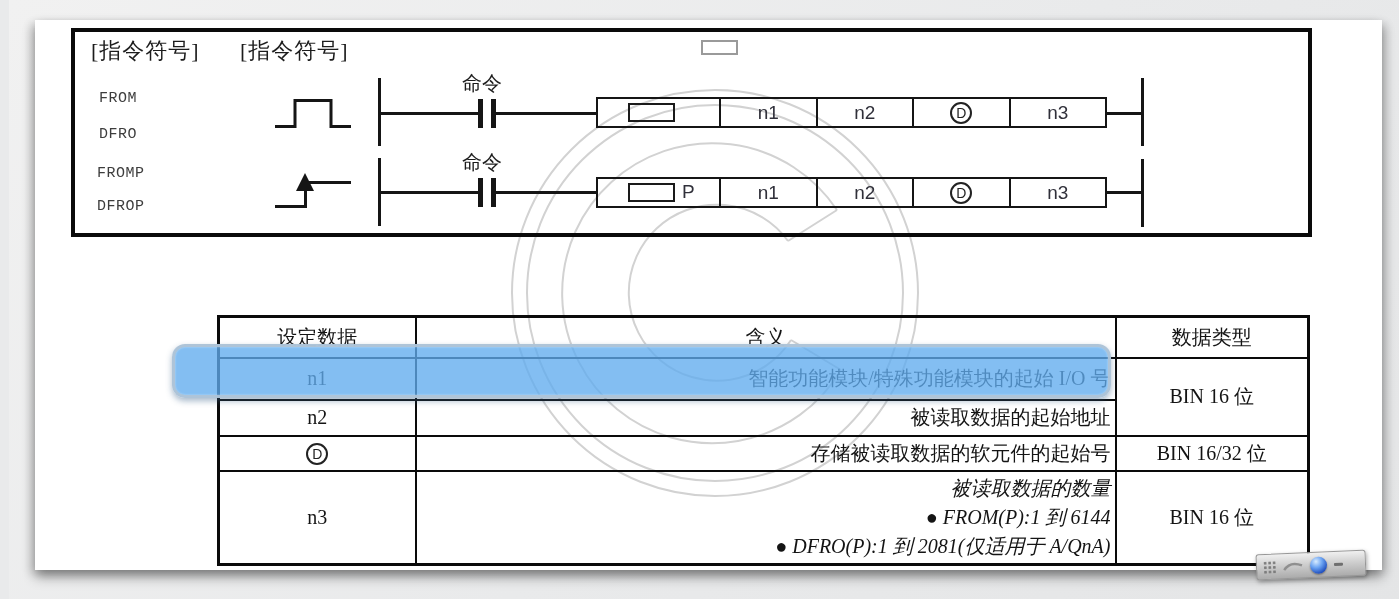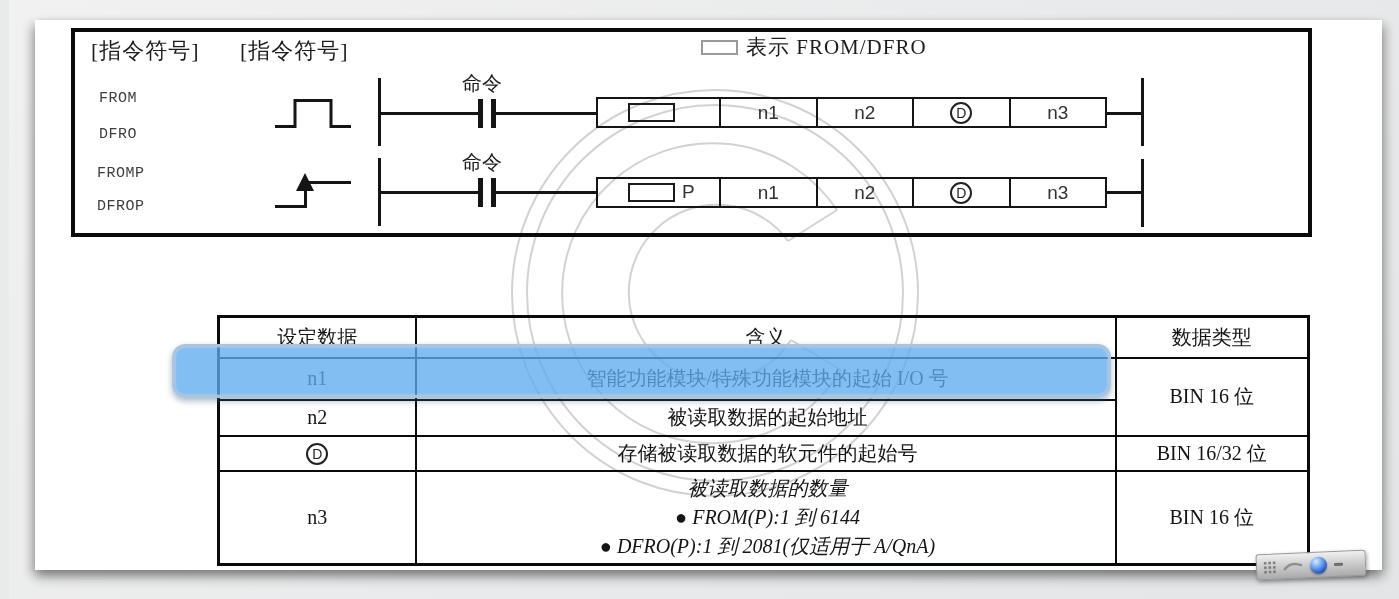--- a/index.html
+++ b/index.html
@@ -60,21 +60,21 @@
     position:absolute; left:208px; top:315px; width:1090px;
     border-collapse:collapse; table-layout:fixed;
     border:3px solid #0a0a0a; z-index:3; background:transparent;
   }
   table.settings td {
     border:2px solid #0a0a0a; font-size:20px; color:#141414;
     vertical-align:middle; background:transparent;
   }
   td.hd { text-align:center; border-bottom:3px solid #0a0a0a; }
   td.c-name { text-align:center; }
-  td.c-mean { text-align:center; padding:2px 4px 2px 8px; }
+  td.c-mean { text-align:right; padding:2px 4px 2px 8px; }
   td.c-type { text-align:center; font-size:19px; }
   .mline { line-height:29px;font-style:italic; }
   
   .hl {
     position:absolute; left:163px; top:344px; width:939px; height:54px;
     border-radius:13px;
     background:rgba(96,172,238,.78);
     border:3px solid rgba(178,198,214,.92);
     box-shadow:0 3px 6px rgba(60,100,140,.45), inset 0 0 2px rgba(255,255,255,.5);
     z-index:6; pointer-events:auto;
@@ -126,21 +126,20 @@
 
   <div class="abs sans-lbl" style="left:90px;top:90px">FROM</div>
   <div class="abs sans-lbl" style="left:90px;top:126px">DFRO</div>
   <div class="abs sans-lbl" style="left:88px;top:165px">FROMP</div>
   <div class="abs sans-lbl" style="left:88px;top:198px">DFROP</div>
 
   <div class="abs cmd-lbl" style="left:453px;top:70px">命令</div>
   <div class="abs cmd-lbl" style="left:453px;top:149px">命令</div>
 
   <div class="legend-box"></div>
-  <div class="abs serif-lbl" style="left:737px;top:33px;font-size:21px">表示 FROM/DFRO</div>
 
   <svg class="layer" width="1399" height="599">
     <g stroke="#151515" stroke-width="3" fill="none">
 
       <path d="M266 126.5 h20 v-26 h36 v26 h20"></path>
 
       <path d="M266 206.5 H296.5 V186"></path>
       <path d="M298 182.5 H342"></path>
 
       <path d="M370.5 78 V146"></path>

